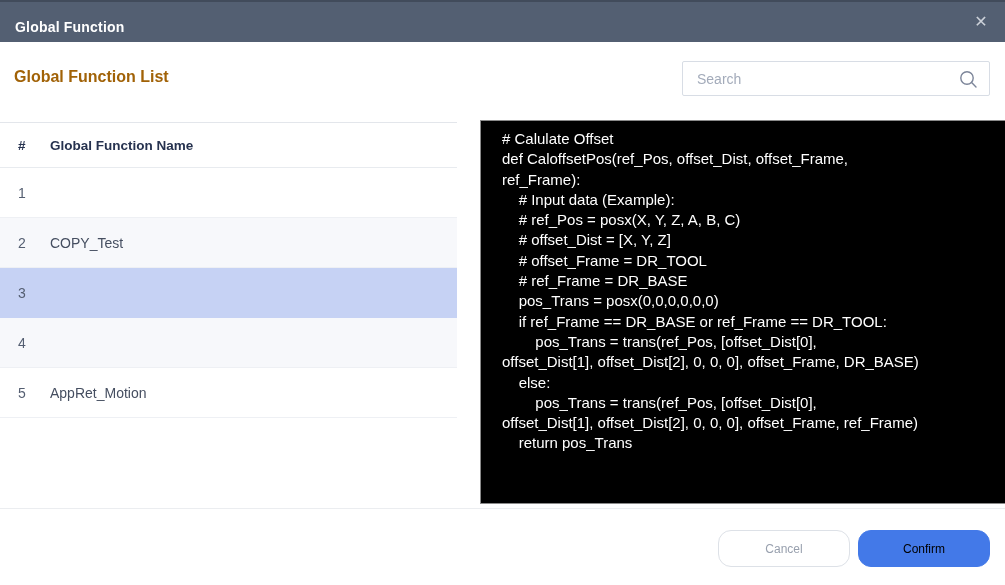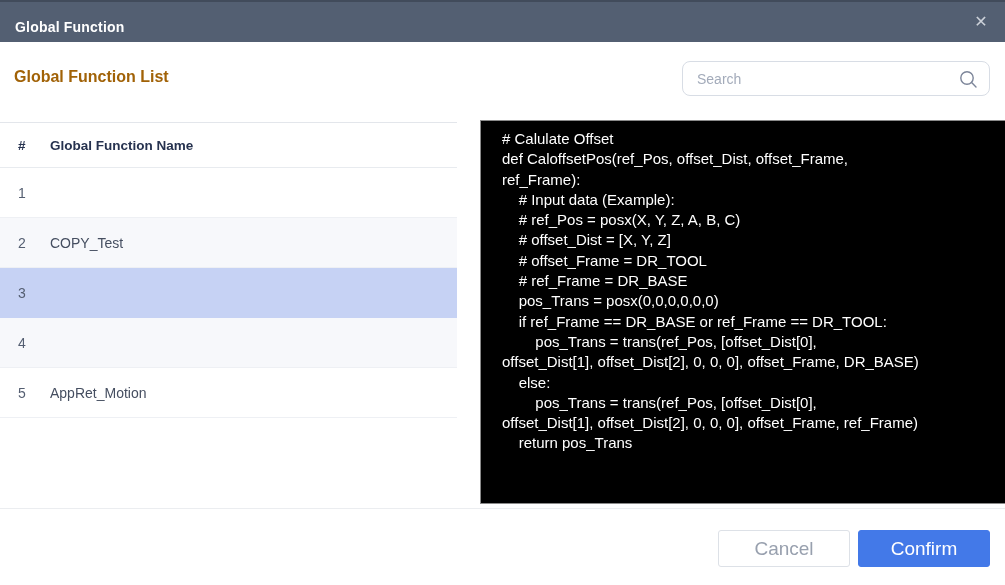--- a/index.html
+++ b/index.html
@@ -26,21 +26,21 @@
     color: #ccd1d9; font-size: 16px; cursor: pointer; line-height: 1;
   }
 
   
   .list-heading {
     position: absolute; left: 14px; top: 68px;
     font-size: 16px; font-weight: bold; color: #a16207;
   }
   .search-box {
     position: absolute; left: 682px; top: 61px; width: 308px; height: 35px;
-    border: 1px solid #d8dde5; border-radius: 8px; background: #fff;
+    border: 1px solid #d8dde5; border-radius: 2px; background: #fff;
   }
   .search-input {
     position: absolute; left: 0; top: 0; width: 100%; height: 100%;
     border: none; outline: none; background: transparent;
     padding: 0 40px 0 14px; font-size: 14px; color: #333f55;
     font-family: "Liberation Sans", sans-serif;
   }
   .search-input::placeholder { color: #a3abba; opacity: 1; }
   .search-icon {
     position: absolute; right: 11px; top: 8px; width: 19px; height: 19px; pointer-events: none;
@@ -80,29 +80,29 @@
     white-space: pre-wrap; word-break: break-word;
   }
 
   
   .footer-divider {
     position: absolute; left: 0; top: 508px; width: 1005px; height: 1px;
     background: #ebedf0;
   }
   .btn {
     position: absolute; top: 530px; height: 37px; width: 132px;
-    border-radius: 3px; font-size: 19px; cursor: pointer;
+    border-radius: 13px; font-size: 12px; cursor: pointer;
     display: flex; align-items: center; justify-content: center;
     font-family: "Liberation Sans", sans-serif;
   }
   .btn-cancel {
     left: 718px; background: #ffffff; border: 1px solid #dde1e7; color: #98a0ae;
   }
   .btn-confirm {
-    left: 858px; background: #4379e8; border: 1px solid #4379e8; color: #ffffff;
+    left: 858px; background: #4379e8; border: 1px solid #4379e8; color: #000000;
   }
 </style>
 </head>
 <body>
 
 <div class="titlebar">
   <span class="titlebar-title">Global Function</span>
   <span class="close-btn">✕</span>
 </div>
 

